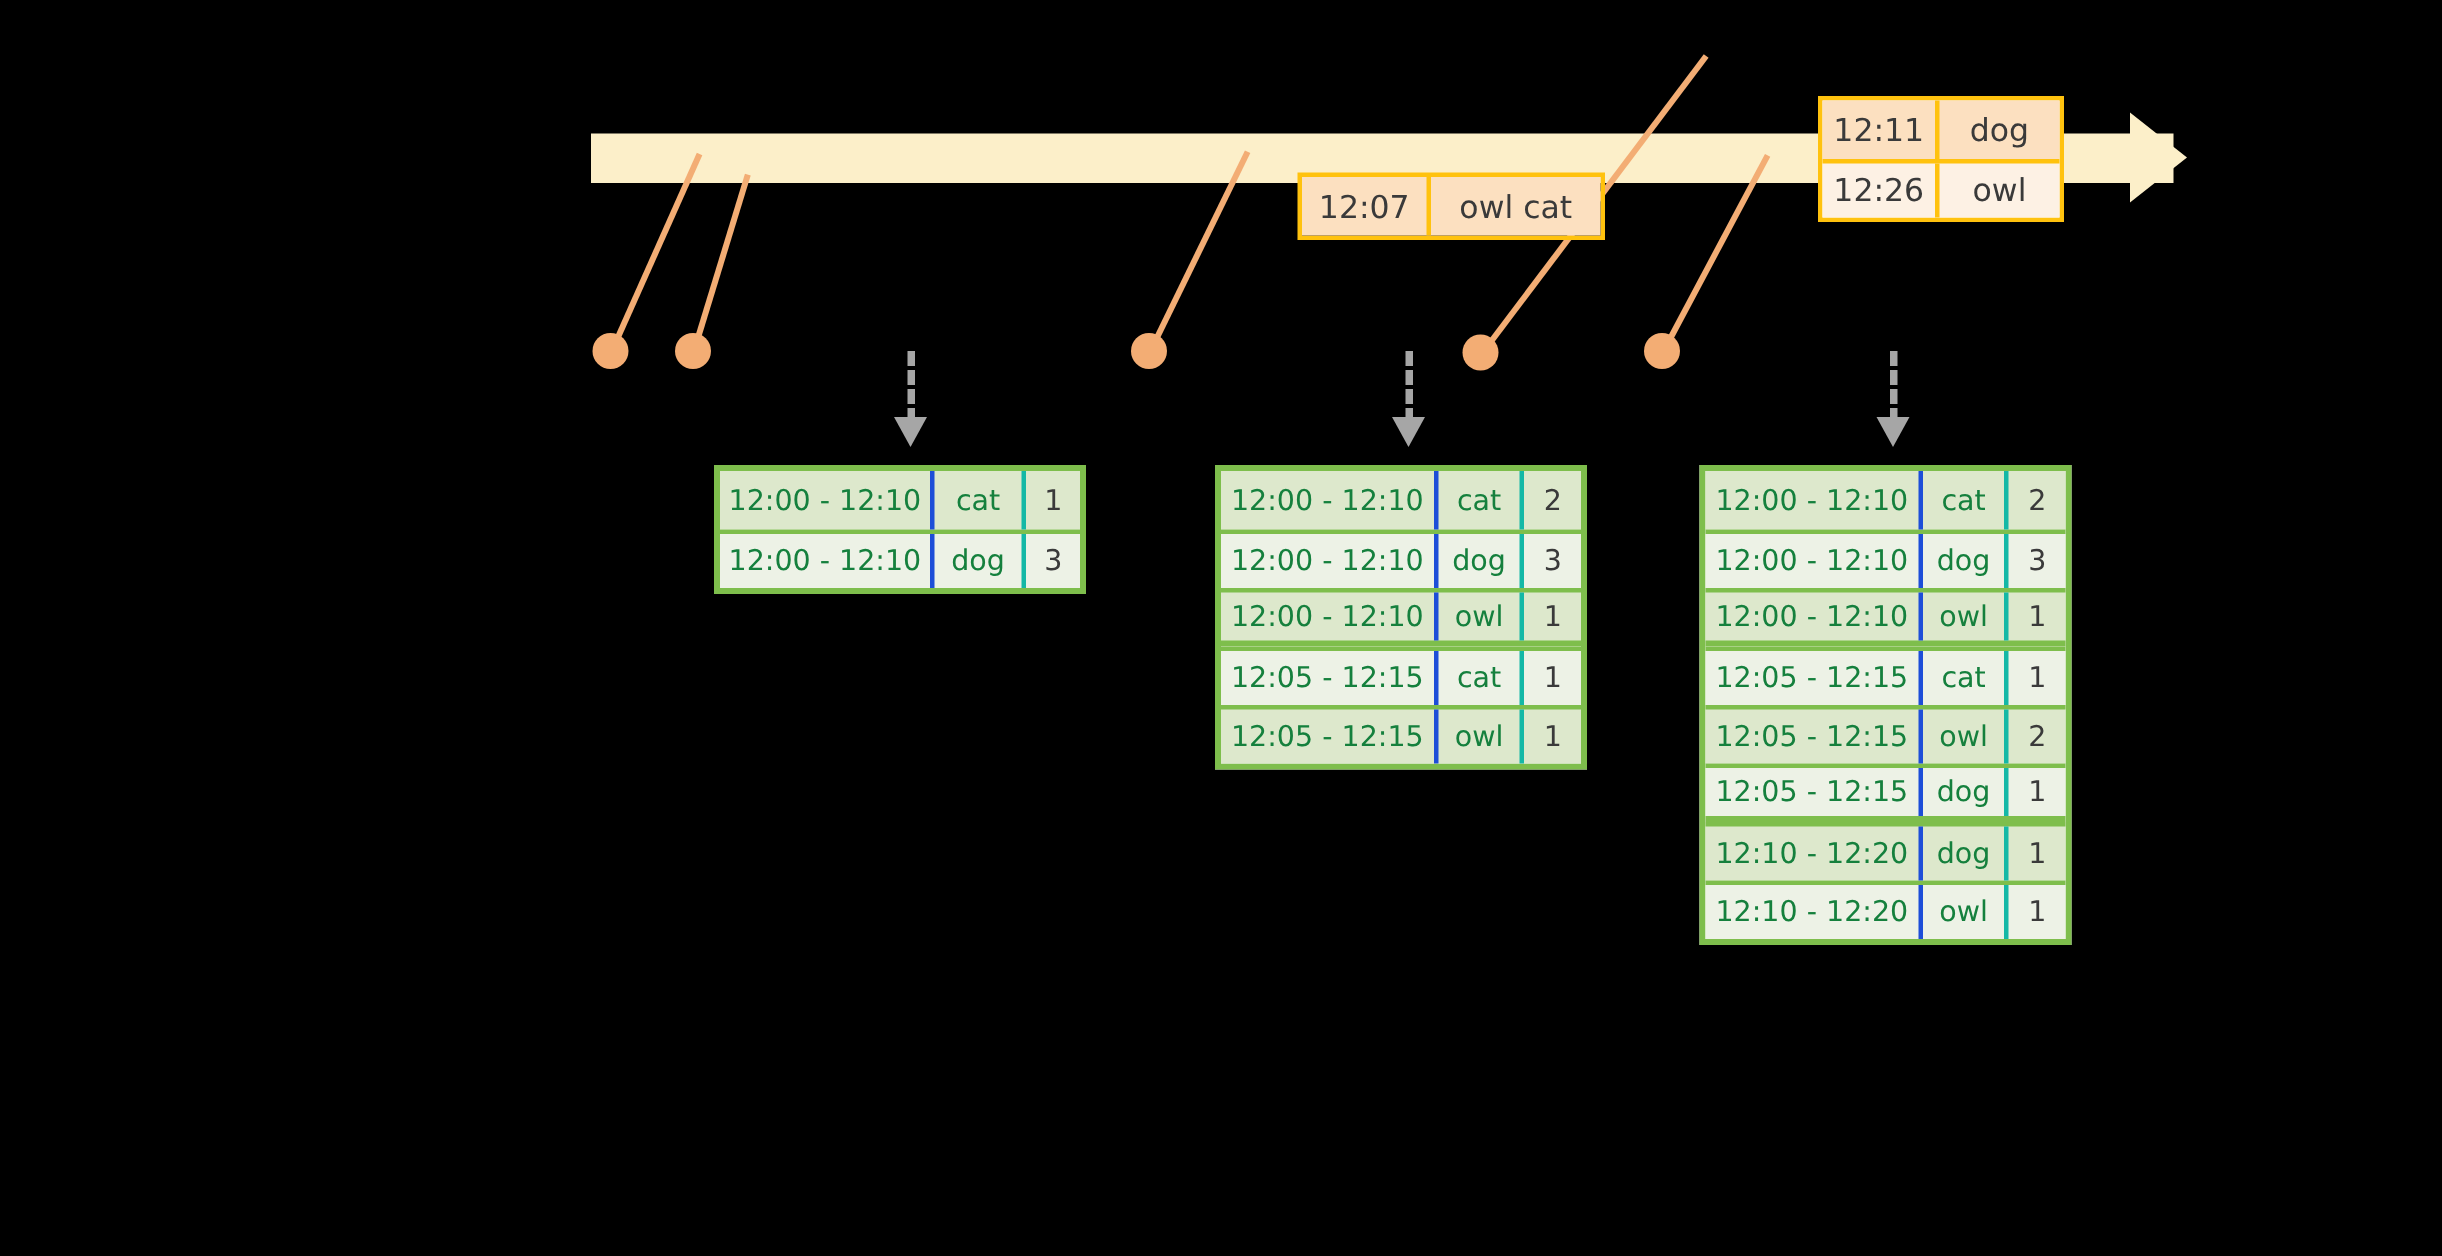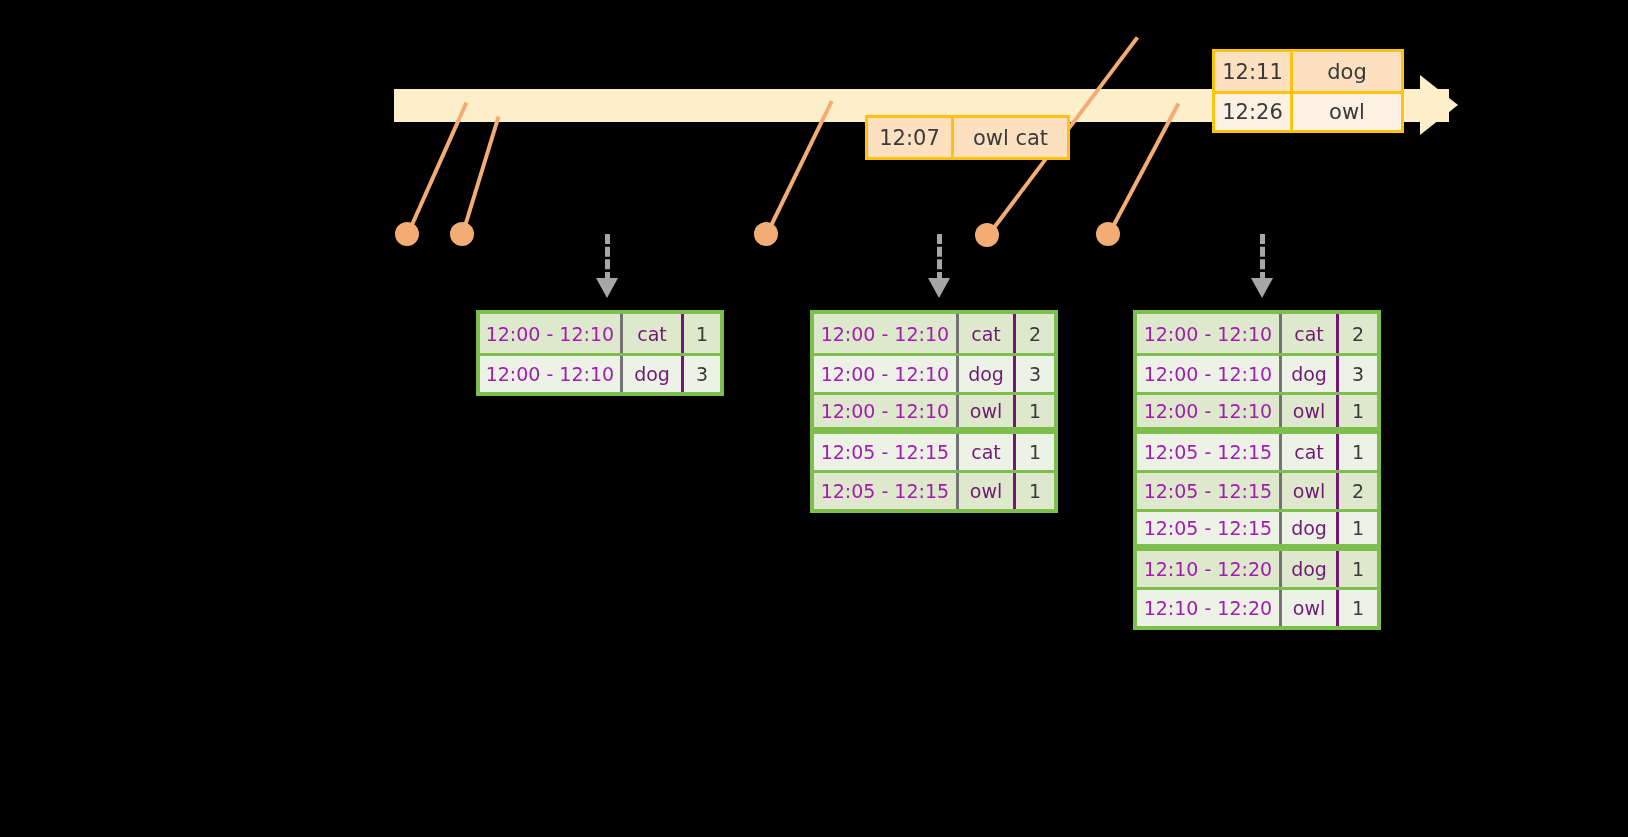--- a/index.html
+++ b/index.html
@@ -75,21 +75,21 @@
     align-items: center;
     justify-content: center;
     font-size: 21px;
     color: #3a3a3a;
     box-sizing: border-box;
     padding: 0 12px;
   }
 
   #event-box-1 { left: 520px; top: 64px; width: 205px; }
   #event-box-2 { left: 865px; top: 85px; width: 205px; margin-top: 30px; }
-  #event-box-3 { left: 1212px; top: 49px; width: 192px; }
+  #event-box-3 { left: 1212px; top: 64px; width: 164px; }
   #event-box-3 .event-time { width: 78px; }
 
   
   .connector-line {
     position: absolute;
     background: #F3AD74;
     transform-origin: 0 50%;
     height: 4px;
   }
   .connector-dot {
@@ -140,31 +140,31 @@
     border-top: 3px solid #7EBE4C;
   }
   .result-row.band-even { background: #DDE8CC; }
   .result-row.band-odd  { background: #EDF2E6; }
   .result-row.group-end { border-bottom: 4px solid #7EBE4C; }
   .cell-window {
     display: flex;
     align-items: center;
     justify-content: center;
     font-size: 19px;
-    color: #a21caf;
-    border-right: 3px solid #737373;
+    color: #15803d;
+    border-right: 3px solid #1d4ed8;
     box-sizing: border-box;
   }
   .cell-key {
     display: flex;
     align-items: center;
     justify-content: center;
     font-size: 19px;
-    color: #701a75;
-    border-right: 3px solid #701a75;
+    color: #15803d;
+    border-right: 3px solid #14b8a6;
     box-sizing: border-box;
   }
   .cell-count {
     display: flex;
     align-items: center;
     justify-content: center;
     font-size: 19px;
     color: #3a3a3a;
     box-sizing: border-box;
   }

